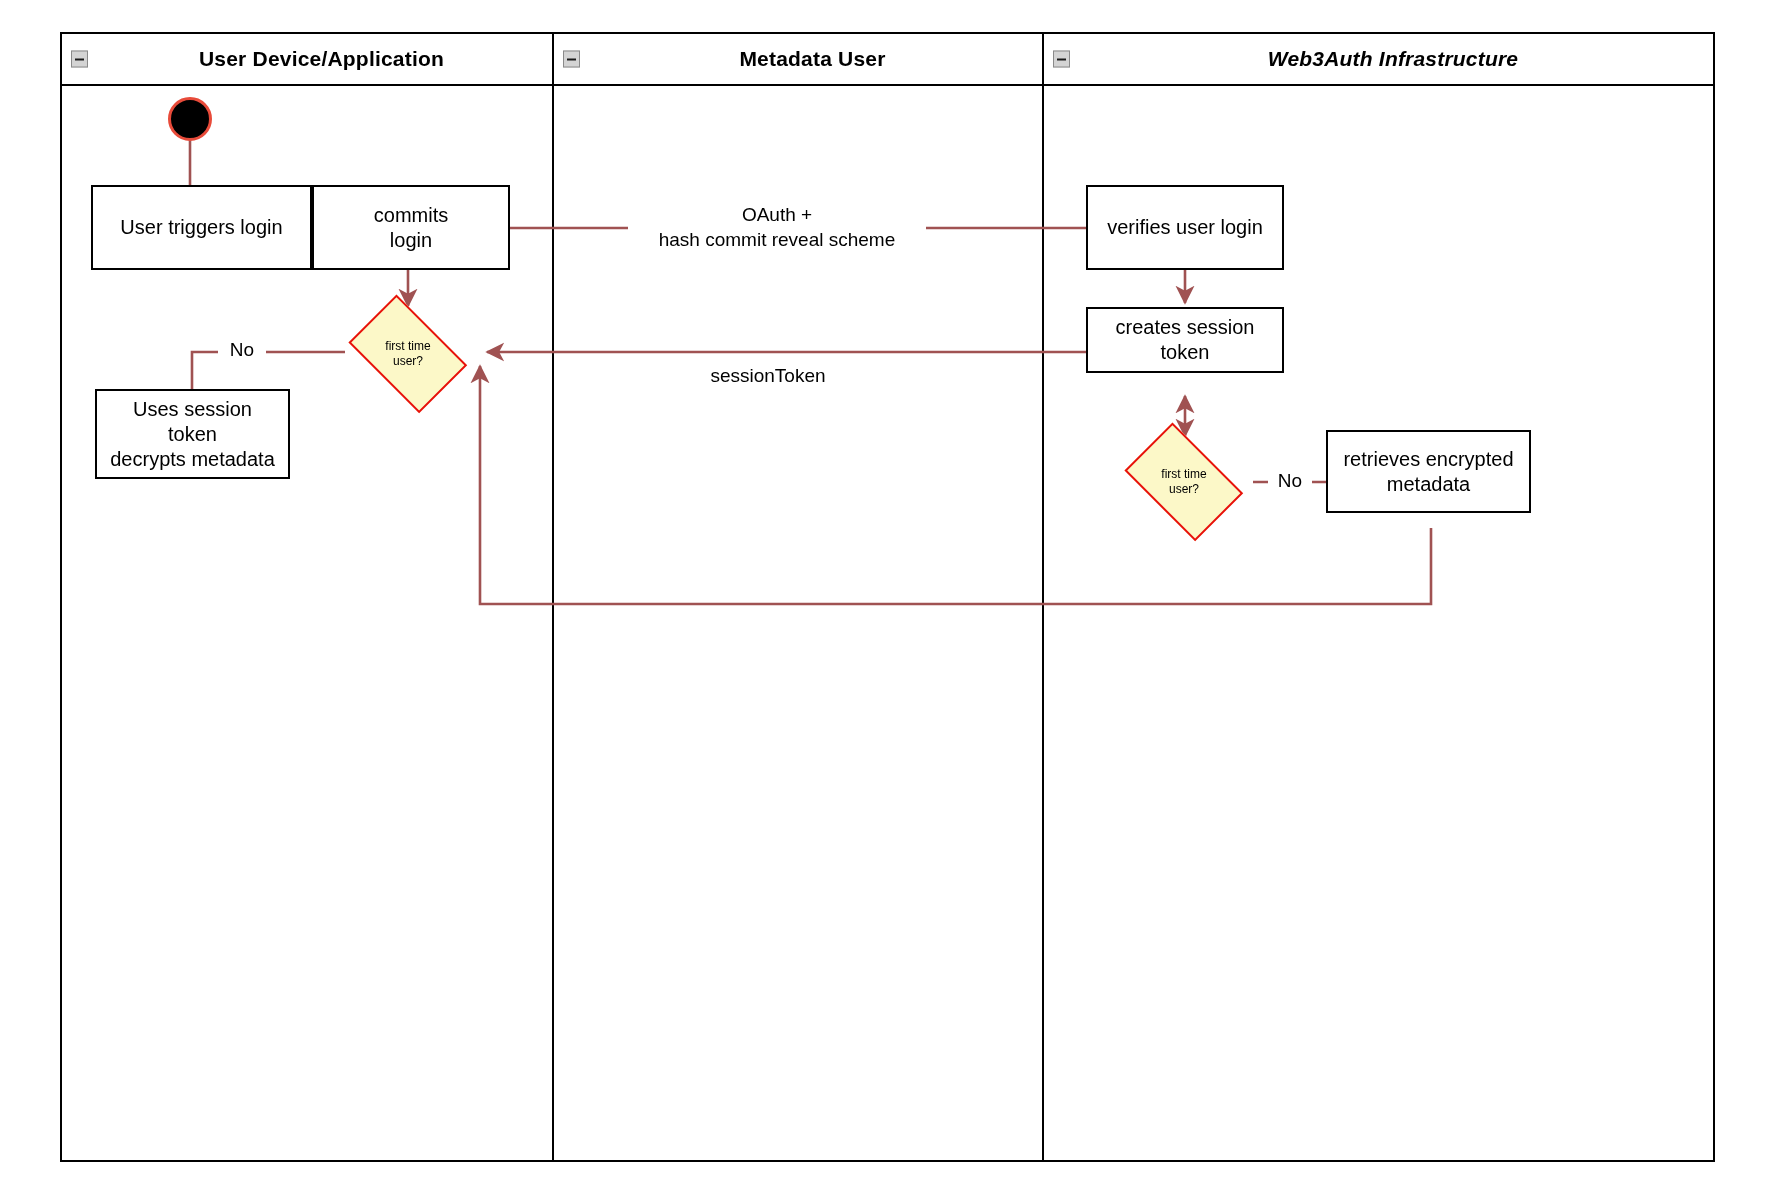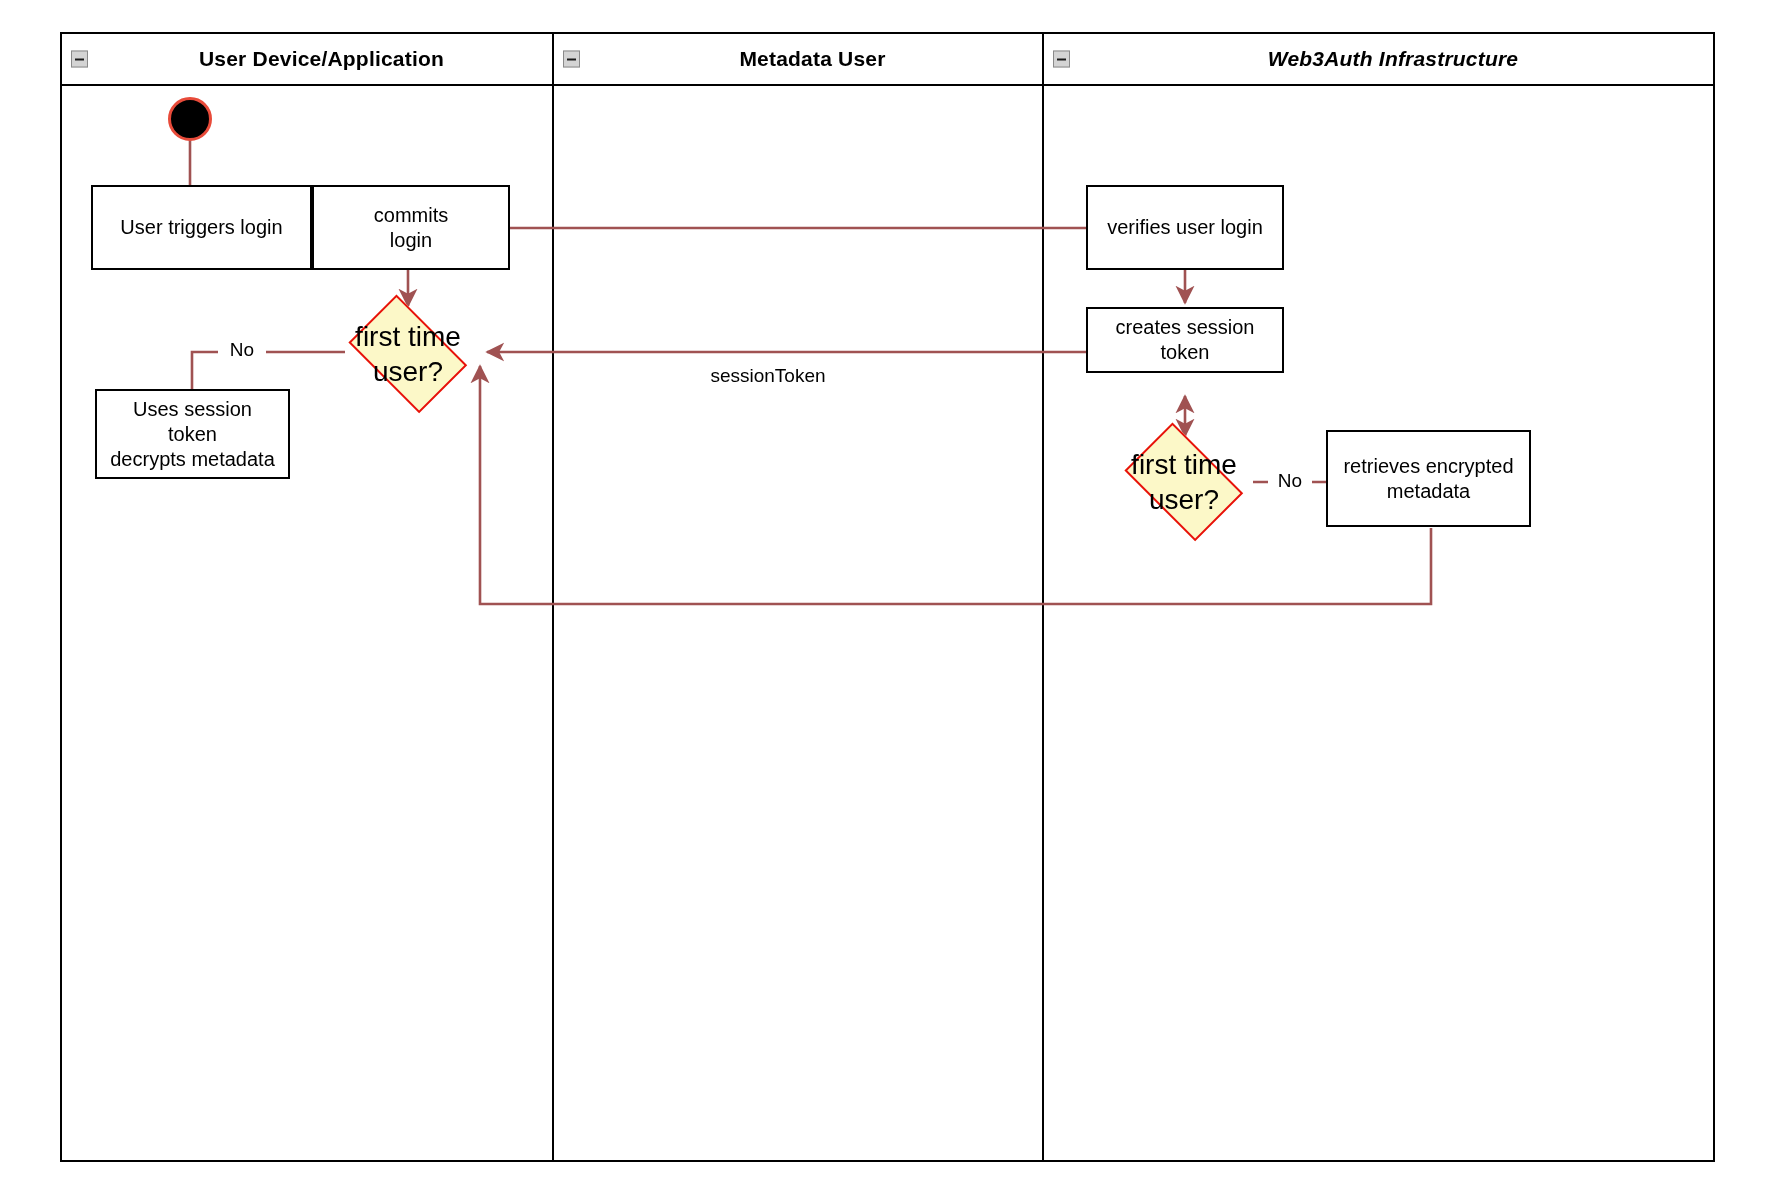--- a/index.html
+++ b/index.html
@@ -118,21 +118,21 @@
     border: 2px solid #e8110b;
     box-sizing: border-box;
   }
   .diamond .dlabel {
     position: absolute;
     inset: 0;
     display: flex;
     align-items: center;
     justify-content: center;
     text-align: center;
-    font-size: 28px;
+    font-size: 12px;
     line-height: 1.25;
     color: #000000;
     white-space: pre-line;
   }
 
   
   .edge-layer {
     position: absolute;
     left: 0; top: 0;
     width: 1780px;
@@ -206,20 +206,22 @@
       <path d="M345,352 L192,352 L192,390"></path>
 
       <path d="M1185,396 L1185,436" marker-start="url(#arrowStart)" marker-end="url(#arrow)"></path>
 
       <path d="M1253,482 L1326,482"></path>
 
       <path d="M1431,528 L1431,604 L480,604 L480,366" marker-end="url(#arrow)"></path>
     </g>
   </svg>
 
+  <div class="edge-label" style="left:628px; top:203px; width:290px;">OAuth +
+hash commit reveal scheme</div>
 
   <div class="edge-label" style="left:700px; top:348px; width:128px;margin-top:16px;">sessionToken</div>
 
   <div class="edge-label" style="left:218px; top:338px; width:40px;">No</div>
 
   <div class="edge-label" style="left:1268px; top:469px; width:36px;">No</div>
 
   <div class="start-node" style="left:168px; top:97px;"></div>
 
   <div class="node rect" style="left:91px; top:185px; width:221px; height:85px;">User triggers login</div>
@@ -241,16 +243,16 @@
 
   <div class="node rect" style="left:1086px; top:307px; width:198px; height:66px;">creates session
 token</div>
 
   <div class="diamond" style="left:1113px; top:434px; width:142px; height:96px;">
     <div class="dshape"></div>
     <div class="dlabel">first time
 user?</div>
   </div>
 
-  <div class="node rect" style="left:1326px; top:430px; width:205px; height:97px;">retrieves encrypted
+  <div class="node rect" style="left:1326px; top:430px; width:205px; height:83px;">retrieves encrypted
 metadata</div>
 
 </div>
 
 </body></html>

